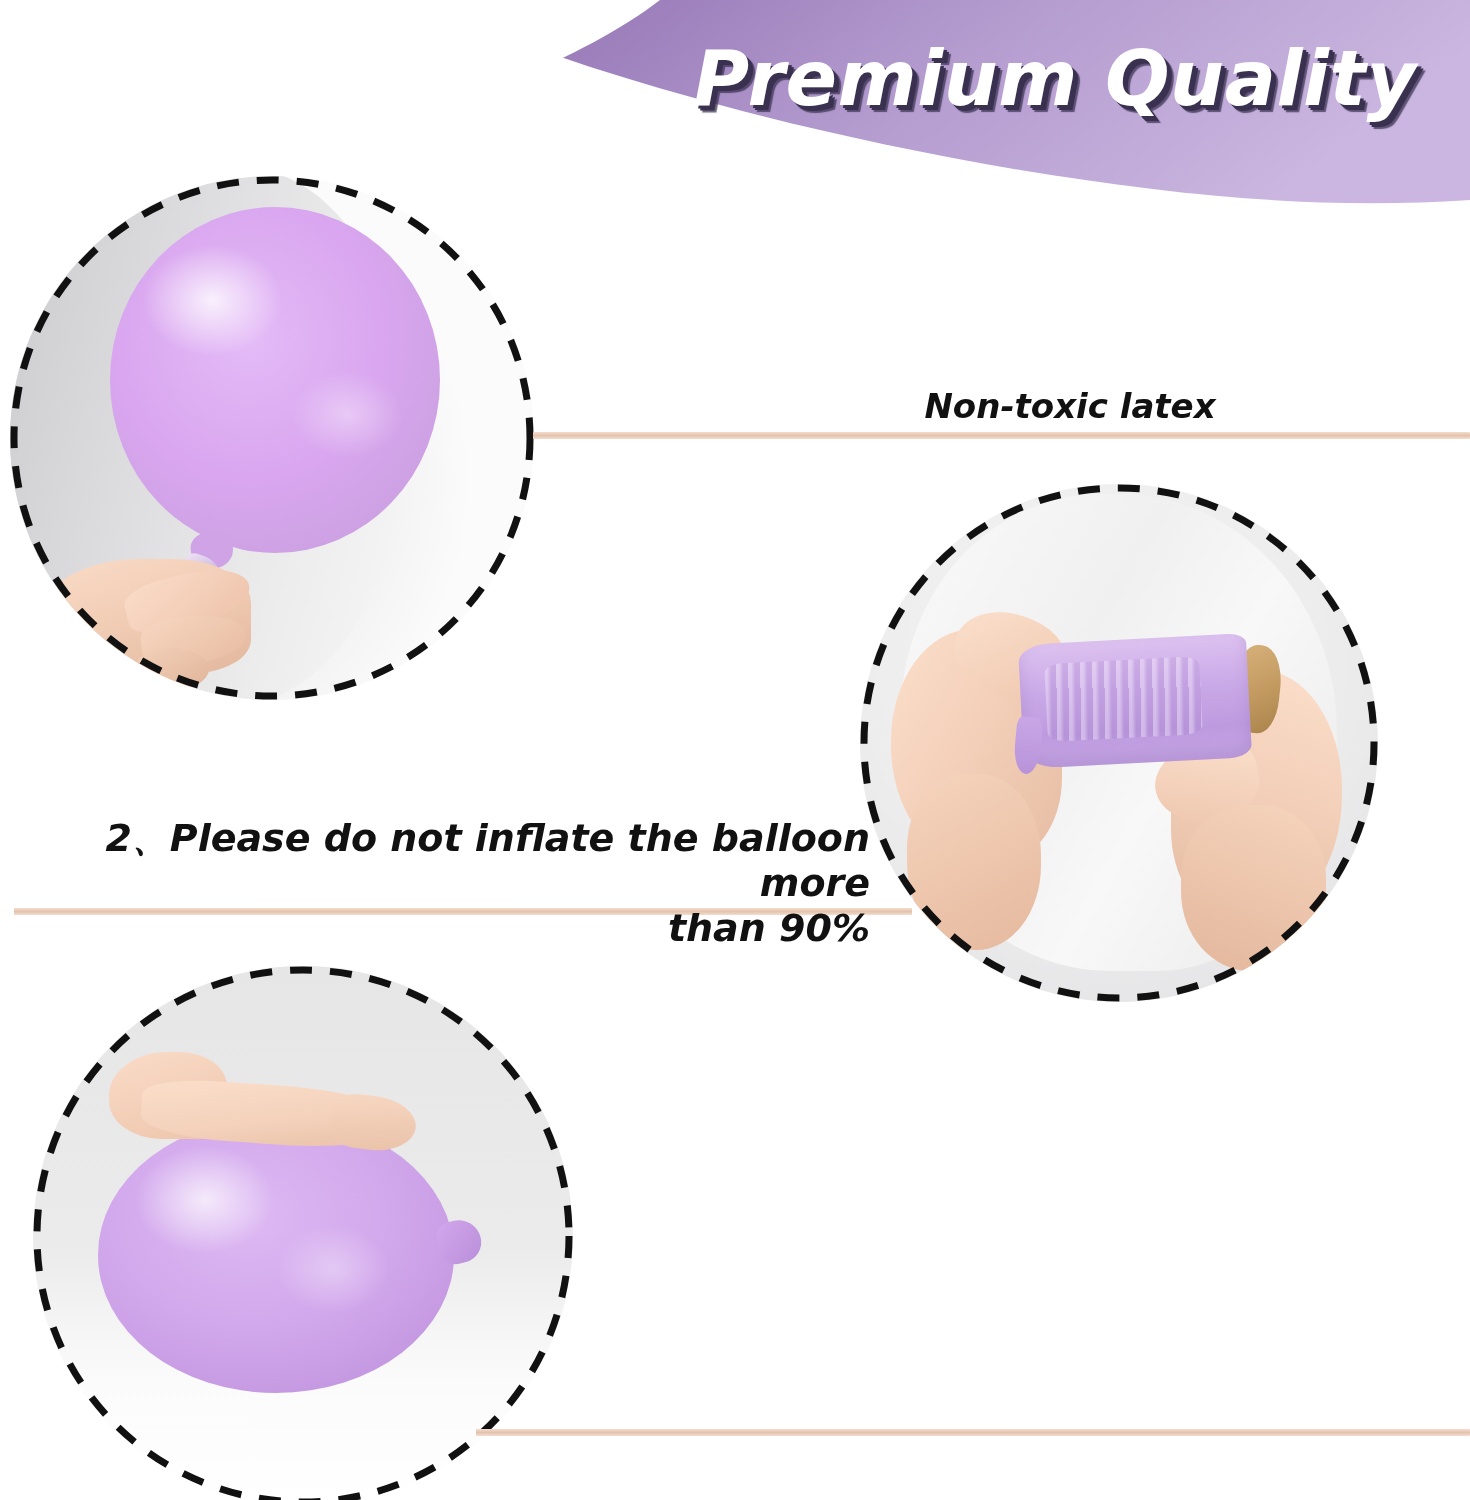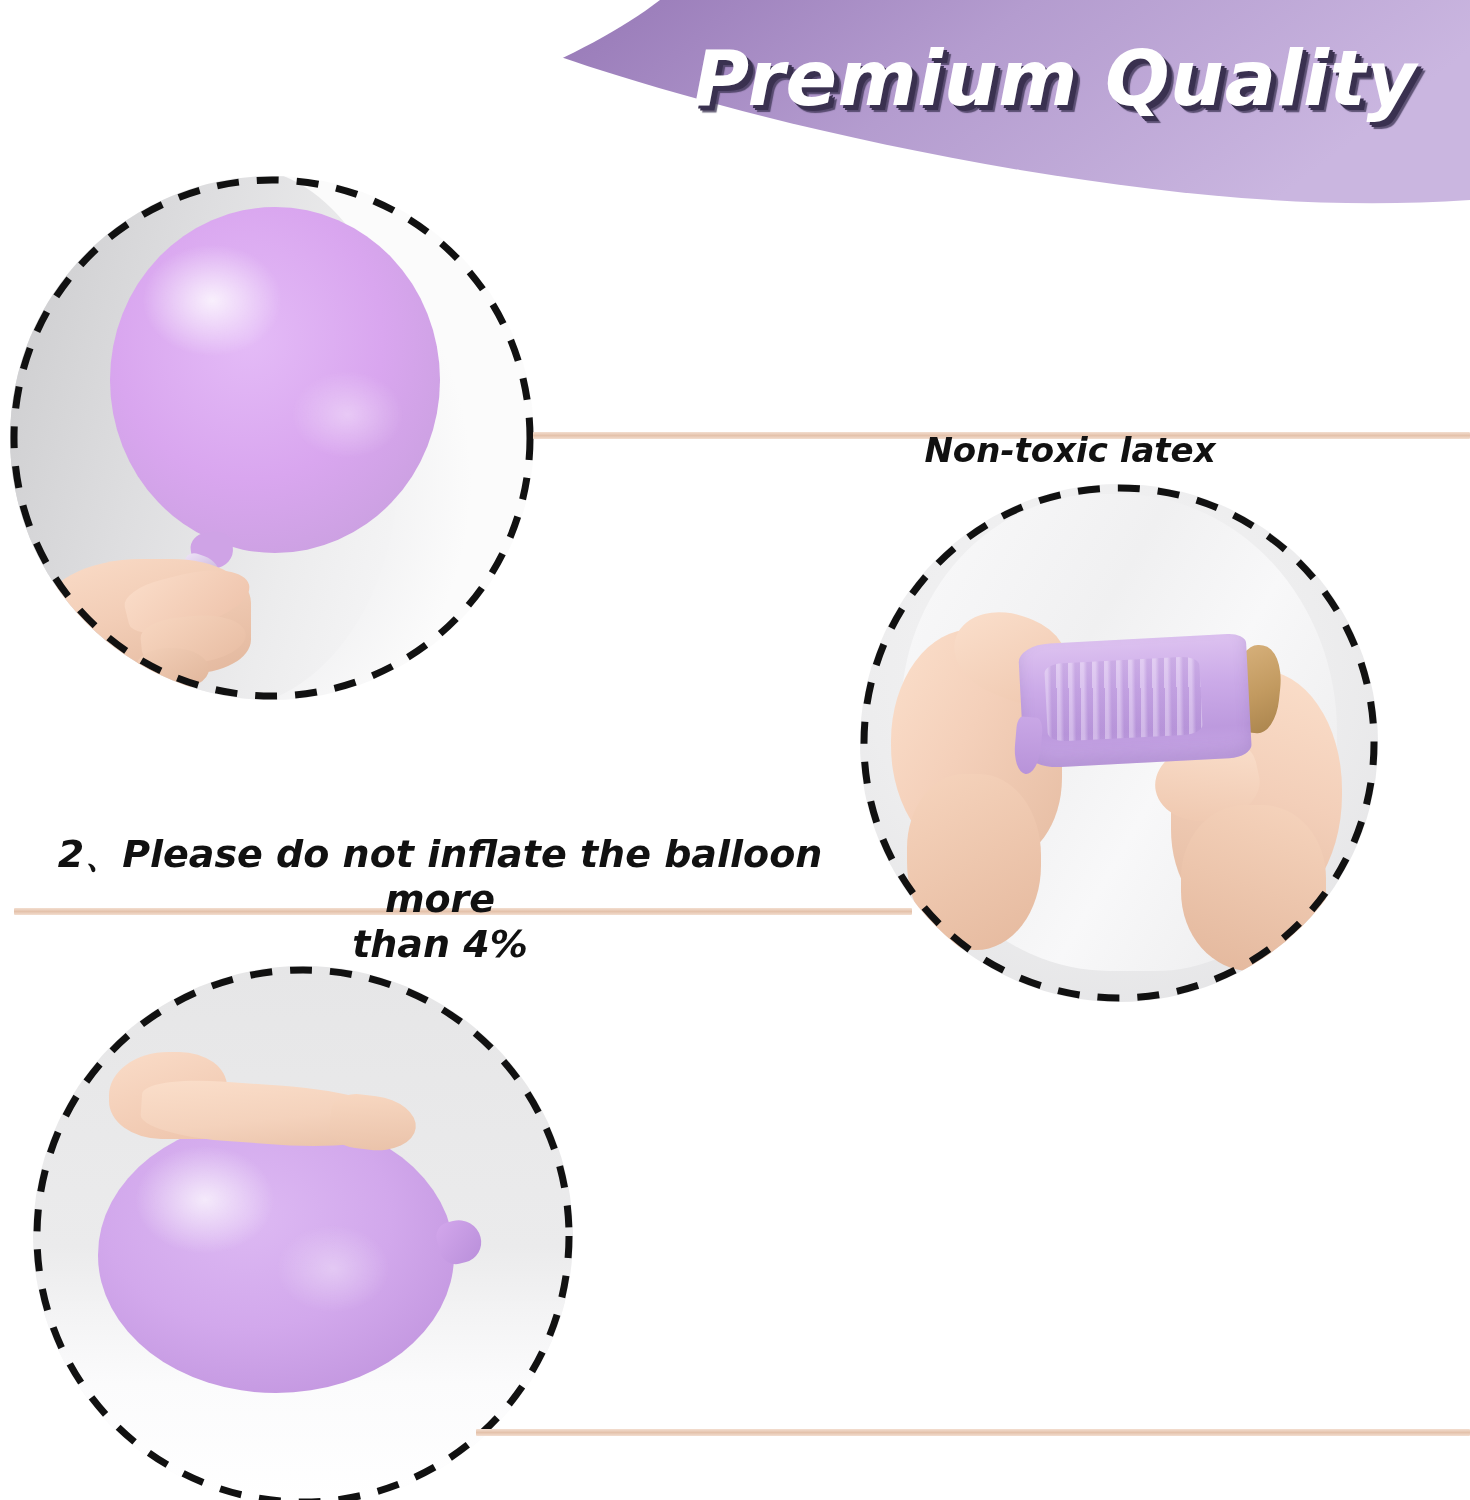--- a/index.html
+++ b/index.html
@@ -68,21 +68,21 @@
 
   
   .caption {
     position: absolute;
     font-family: "DejaVu Sans", sans-serif;
     font-weight: bold;
     font-style: italic;
     color: #111111;
     line-height: 1.18;
   }
-  .caption-1 { font-size: 34px; margin-top: 44px; }
+  .caption-1 { font-size: 34px; }
   .caption-2 { font-size: 38px; }
   .caption-3 { font-size: 36px; }
 
   
   .photo-bg {
     position: absolute;
     left: 0; top: 0; right: 0; bottom: 0;
   }
   .balloon-body {
     position: absolute;
@@ -209,23 +209,23 @@
                 background:linear-gradient(180deg,#c9a7e6,#b893d9);
                 border-radius:20% 26% 50% 50%; transform:rotate(5deg);"></div>
   </div>
   <div class="photo-dash" style="left:860px; top:484px; width:518px; height:518px;">
     <svg width="518" height="518" viewBox="0 0 518 518">
       <circle cx="259" cy="259" r="255" fill="none" stroke="#111111" stroke-width="7" stroke-dasharray="22 18" stroke-linecap="butt"></circle>
     </svg>
   </div>
 
   <div class="rule" style="left:14px; top:908px; width:898px;"></div>
-  <div class="caption caption-2" style="left:10px; top:816px; width:860px; text-align:center;margin-top:16px;">
+  <div class="caption caption-2" style="left:10px; top:816px; width:860px; text-align:right;">
     <span>2、Please do not inflate the balloon more</span><br>
-    <span>than 4%</span>
+    <span>than 90%</span>
   </div>
 
   <div class="photo-circle" style="left:33px; top:966px; width:540px; height:540px;">
     <div class="photo-bg" style="background:
            linear-gradient(180deg,#e6e6e7 0%,#ebebec 52%,#f4f4f5 66%,#fcfcfc 100%);"></div>
 
     <div style="position:absolute;left:0;top:62%;width:100%;height:38%;
                 background:linear-gradient(180deg,#f2f2f3 0%,#fbfbfc 40%,#ffffff 100%);"></div>
 
     <div style="position:absolute;left:12%;top:28%;width:66%;height:51%;

